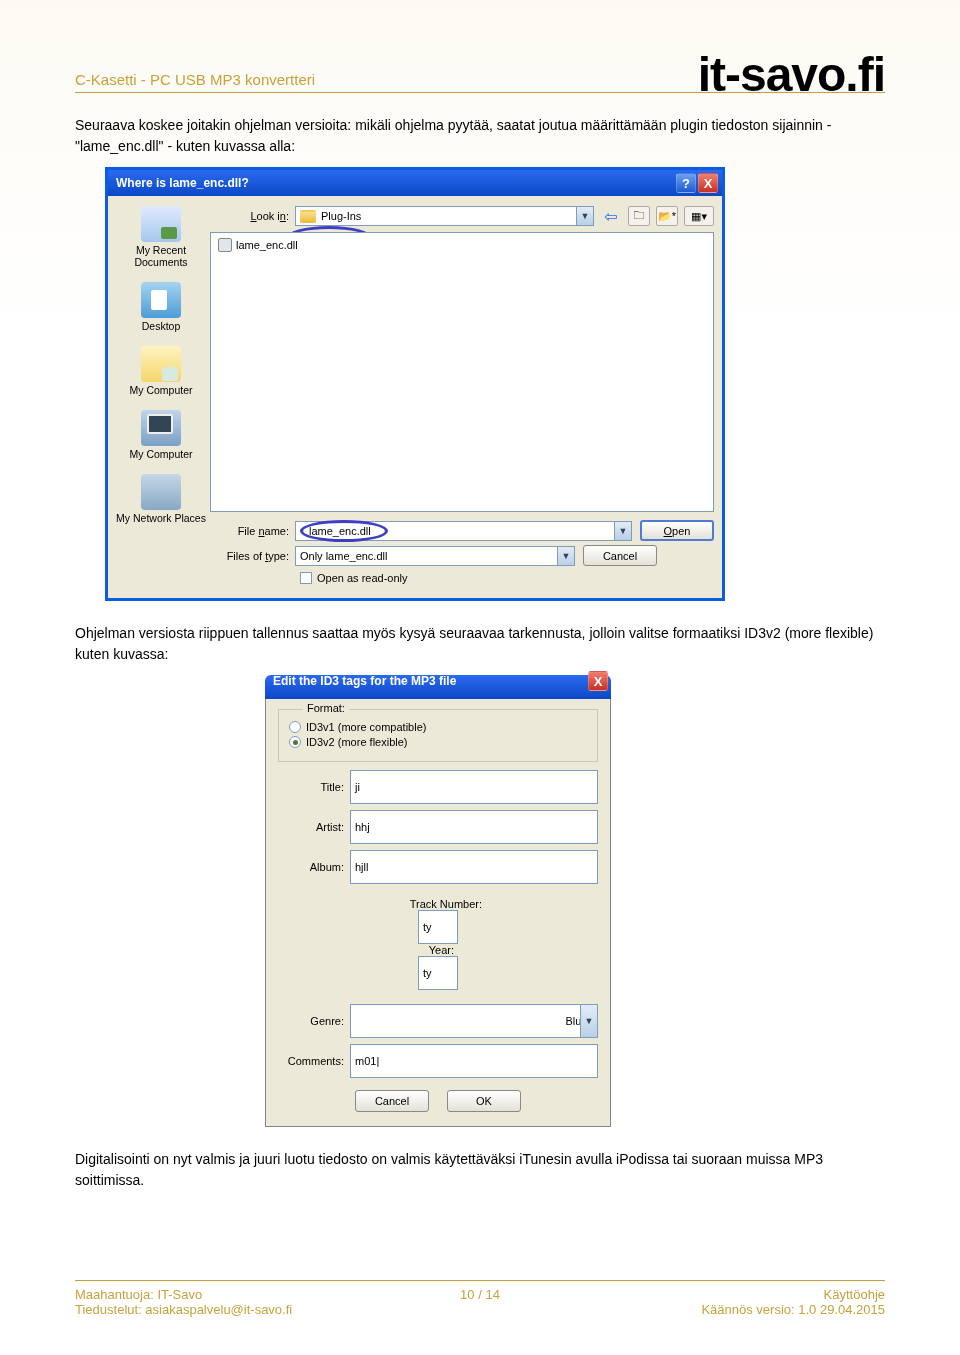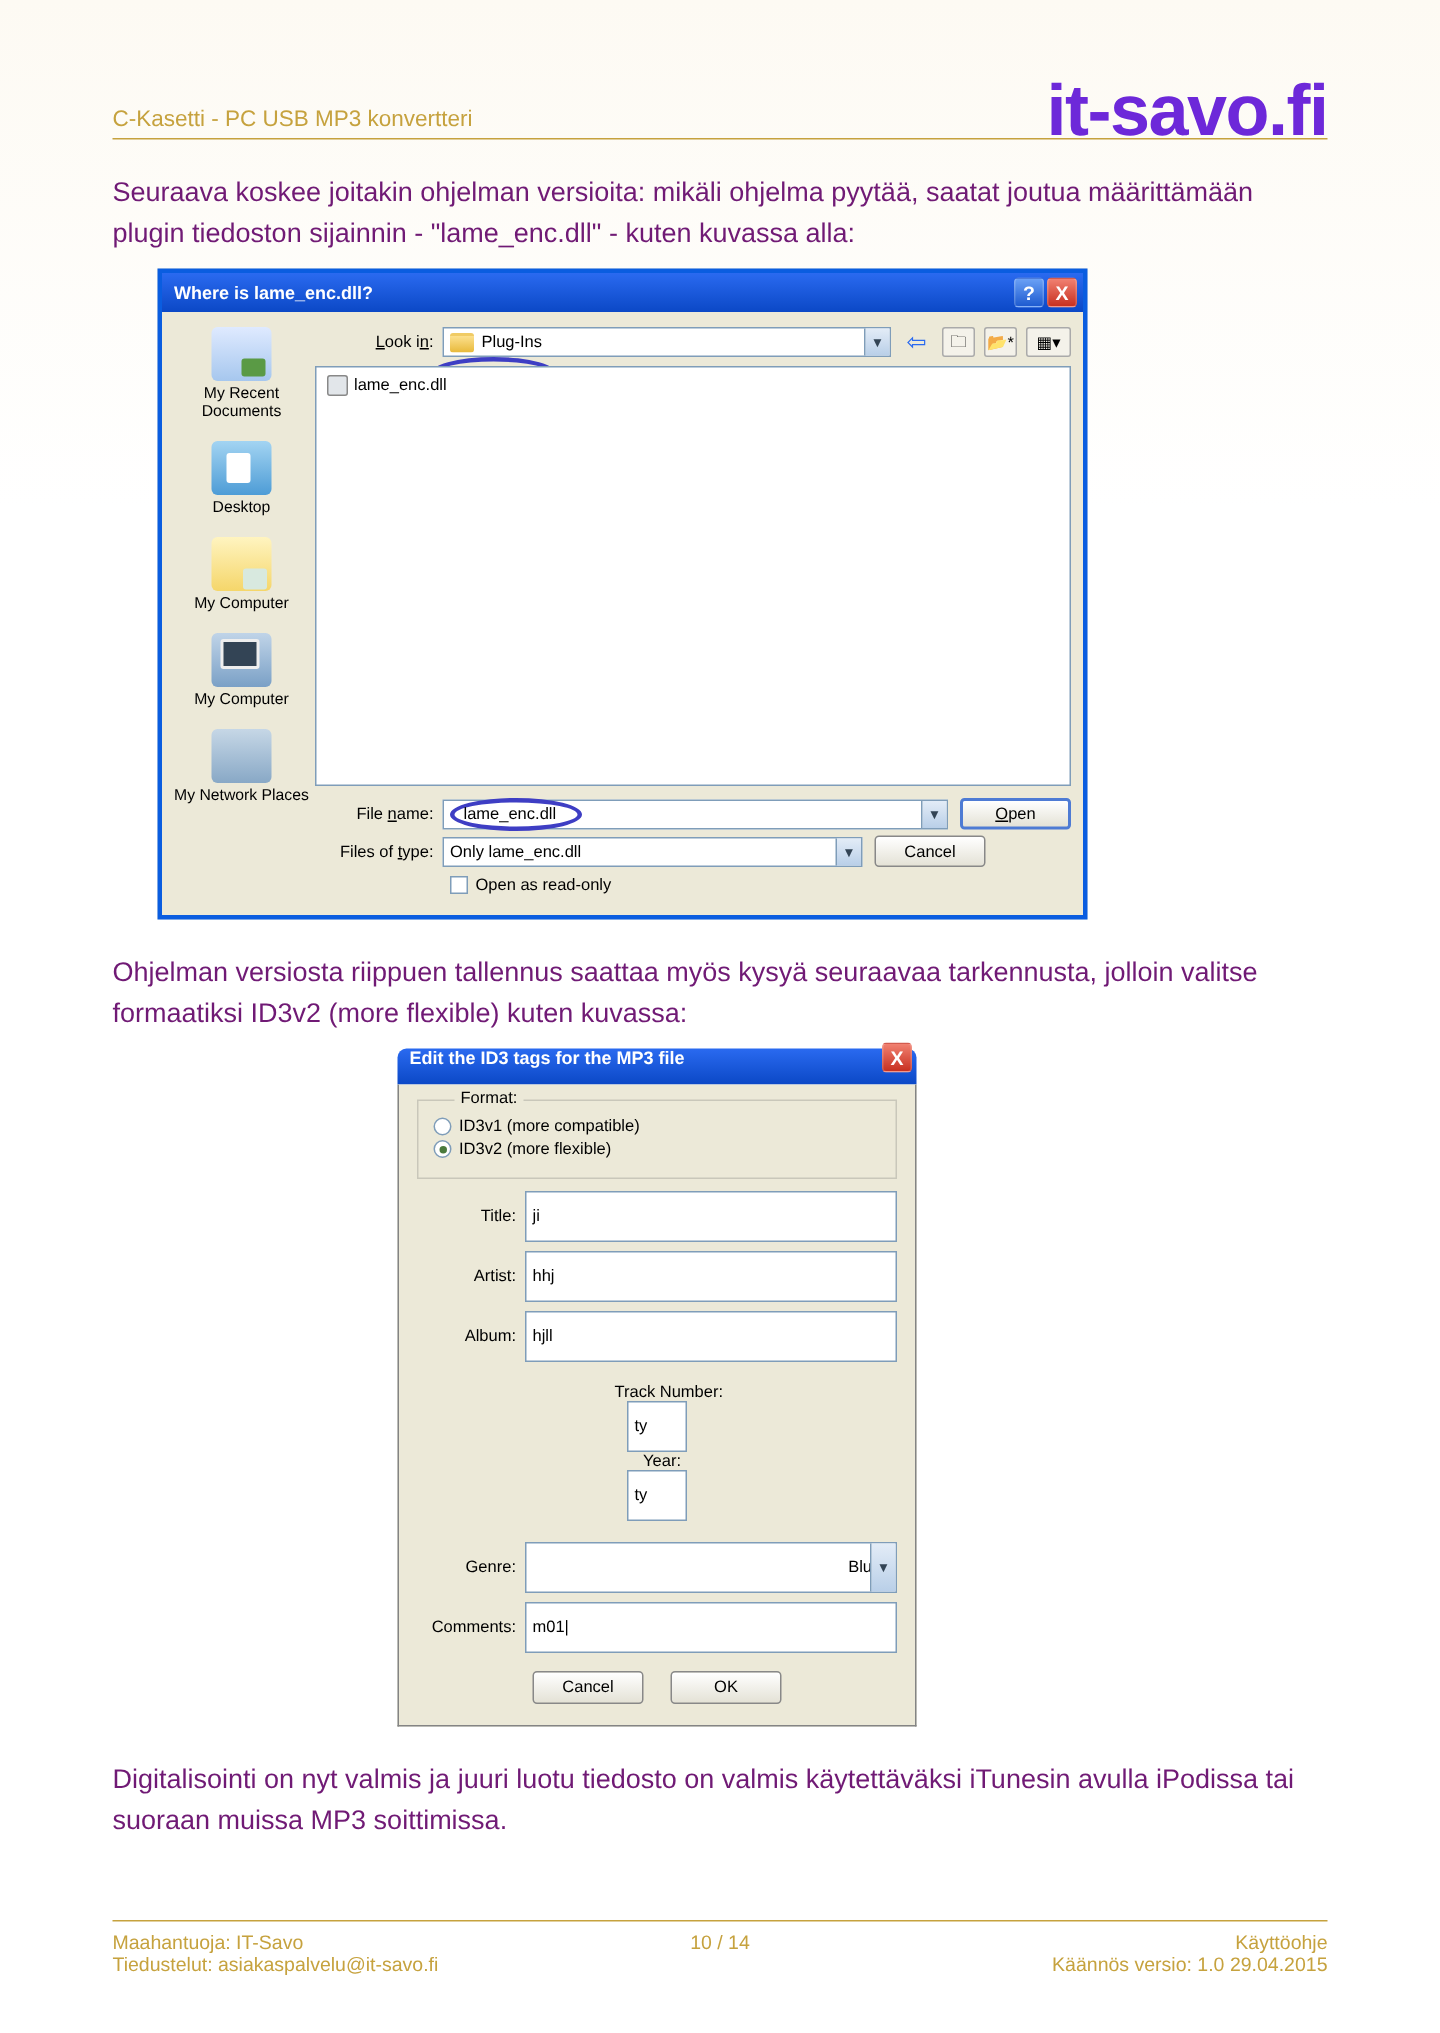--- a/index.html
+++ b/index.html
@@ -19,29 +19,29 @@
     border-bottom: 1px solid #c6a23e;
     padding-bottom: 4px;
   }
   .header-title {
     color: #c6a23e;
     font-size: 15px;
   }
   .brand {
     font-size: 48px;
     font-weight: bold;
-    color: #6d28d9;
+    color: #000000;
     letter-spacing: -1px;
     line-height: 0.8;
     position: relative;
     top: 6px;
   }
   .body-text {
-    font-size: 18px;
-    color: #701a75;
+    font-size: 14px;
+    color: #000000;
     line-height: 1.5;
     margin: 22px 0 10px 0;
   }
   
   .dialog1 {
     width: 620px;
     margin: 0 auto 0 30px;
     border: 3px solid #0a5de0;
     background: #ece9d8;
     font-family: Tahoma, sans-serif;

